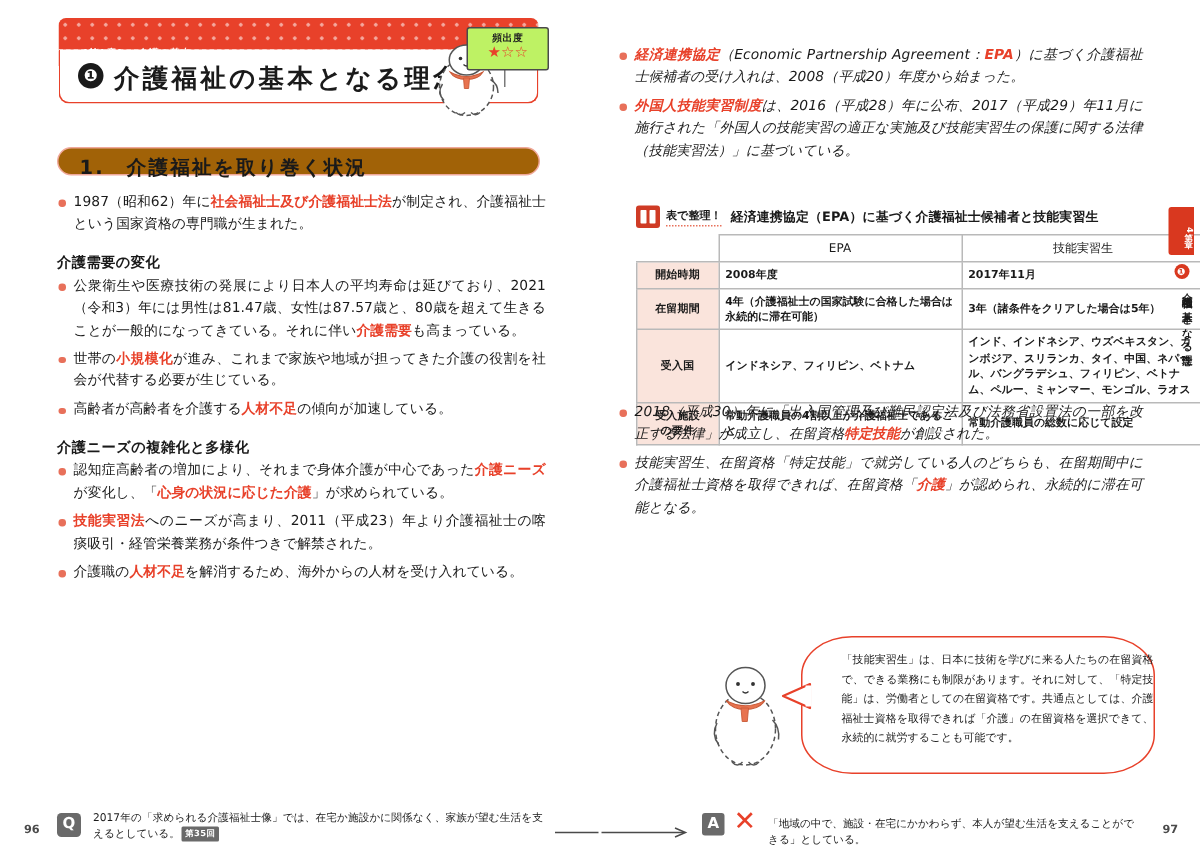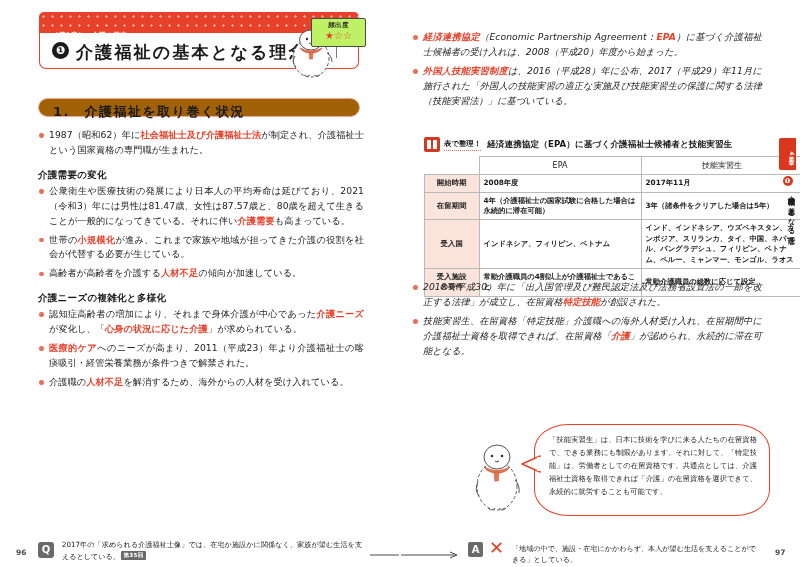--- a/index.html
+++ b/index.html
@@ -167,21 +167,21 @@
 
   
   .bubble{
     position:absolute;left:534px;top:424px;width:236px;height:92px;
     border:1.5px solid #e8412a;
     border-radius:34px/26px;
     background:#ffffff;
     box-sizing:border-box;
   }
   .bubble-text{
-    position:absolute;left:14px;top:9px;width:208px;
+    position:absolute;left:26px;top:9px;width:208px;
     font-size:7.3px;line-height:1.78;color:#1a1a1a;text-align:justify;
   }
   .bubble-tail{
     position:absolute;left:521px;top:455px;width:20px;height:18px;z-index:3;
   }
   .mascot-bubble{position:absolute;left:468px;top:438px;width:58px;height:76px;}
 
   
   .side-tab{position:absolute;left:779px;top:138px;width:17px;height:175px;}
   .side-tab-top{
@@ -294,21 +294,21 @@
           <ul class="bl">
             <li><span>公衆衛生や医療技術の発展により日本人の平均寿命は延びており、2021（令和3）年には男性は81.47歳、女性は87.57歳と、80歳を超えて生きることが一般的になってきている。それに伴い</span><span class="hl">介護需要</span><span>も高まっている。</span></li>
           </ul>
           <ul class="bl">
             <li><span>世帯の</span><span class="hl">小規模化</span><span>が進み、これまで家族や地域が担ってきた介護の役割を社会が代替する必要が生じている。</span></li>
             <li><span>高齢者が高齢者を介護する</span><span class="hl">人材不足</span><span>の傾向が加速している。</span></li>
           </ul>
           <div class="sub-head">介護ニーズの複雑化と多様化</div>
           <ul class="bl">
             <li><span>認知症高齢者の増加により、それまで身体介護が中心であった</span><span class="hl">介護ニーズ</span><span>が変化し、「</span><span class="hl">心身の状況に応じた介護</span><span>」が求められている。</span></li>
-            <li><span class="hl">医療的ケア</span><span>へのニーズが高まり、2011（平成23）年より介護福祉士の喀痰吸引・経管栄養業務が条件つきで解禁された。</span></li>
+            <li><span class="hl">技能実習法</span><span>へのニーズが高まり、2011（平成23）年より介護福祉士の喀痰吸引・経管栄養業務が条件つきで解禁された。</span></li>
           </ul>
           <ul class="bl">
             <li><span>介護職の</span><span class="hl">人材不足</span><span>を解消するため、海外からの人材を受け入れている。</span></li>
           </ul>
         </div>
     </div>
 
     <div class="pg-left">96</div>
     <div class="f-left">
       <div class="q-badge">Q</div>
@@ -368,23 +368,23 @@
               <div>の要件</div>
             </td>
             <td class="c2">常動介護職員の4割以上が介護福祉士であること</td>
             <td class="c3">常動介護職員の総数に応じて設定</td>
           </tr>
         </tbody>
     </table>
   </div>
 
   <div class="col-right" style="left:412px;top:auto;">
-    <ul class="bl" id="right-bottom" style="position:absolute;top:280px;width:350px;">
+    <ul class="bl" id="right-bottom" style="position:absolute;top:268px;width:350px;">
         <li><span>2018（平成30）年に「出入国管理及び難民認定法及び法務省設置法の一部を改正する法律」が成立し、在留資格</span><span class="hl">特定技能</span><span>が創設された。</span></li>
-        <li><span>技能実習生、在留資格「特定技能」介護職への海外人材受け入れ、在留期間中に介護福祉士資格を取得できれば、在留資格「</span><span class="hl">介護</span><span>」が認められ、永続的に滞在可能となる。</span></li>
+        <li><span>技能実習生、在留資格「特定技能」で就労している人のどちらも、在留期間中に介護福祉士資格を取得できれば、在留資格「</span><span class="hl">介護</span><span>」が認められ、永続的に滞在可能となる。</span></li>
       </ul>
   </div>
 
   <svg class="mascot-bubble" viewBox="0 0 58 76">
     <ellipse cx="29" cy="48" rx="20" ry="24" fill="#fff" stroke="#555" stroke-width="1" stroke-dasharray="3,2.2"></ellipse>
     <ellipse cx="29" cy="19" rx="13" ry="12" fill="#fff" stroke="#555" stroke-width="1"></ellipse>
     <circle cx="24" cy="18" r="1.3" fill="#333"></circle>
     <circle cx="34" cy="18" r="1.3" fill="#333"></circle>
     <path d="M27 23 q2 2 4 0" stroke="#333" stroke-width=".9" fill="none"></path>
     <path d="M16 29 q13 7 26 0 q-4 6 -13 6 q-9 0 -13 -6 z" fill="#e8734f" stroke="#c85a38" stroke-width=".7"></path>

